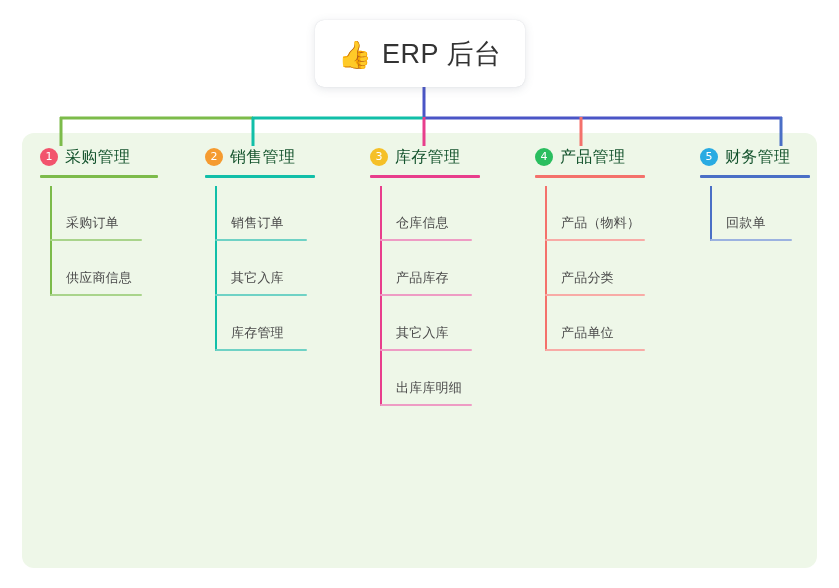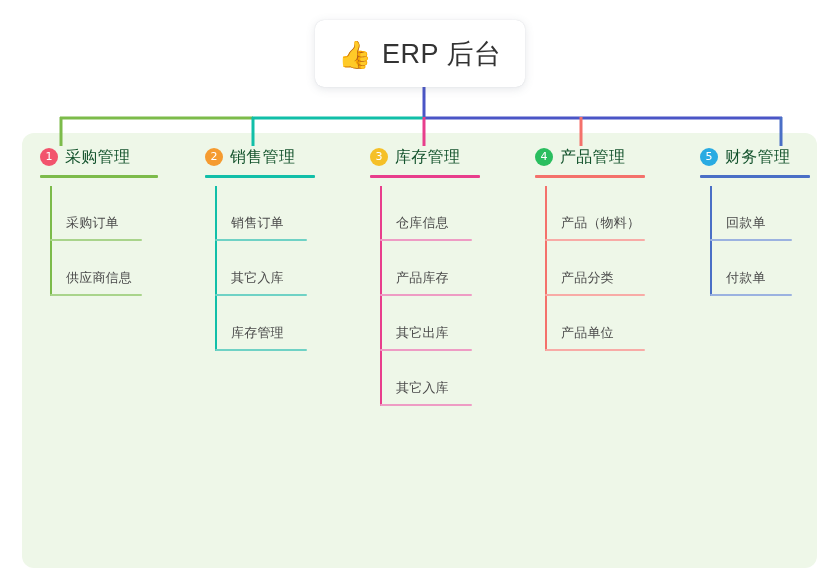--- a/index.html
+++ b/index.html
@@ -220,25 +220,25 @@
           <div class="leaf-stem" style="background: rgb(232, 62, 140);"></div>
           <div class="leaf">
             <span class="leaf-label">仓库信息</span>
             <div class="leaf-rule" style="background: rgb(238, 156, 196); width: 92px;"></div>
           </div>
           <div class="leaf">
             <span class="leaf-label">产品库存</span>
             <div class="leaf-rule" style="background: rgb(238, 156, 196); width: 92px;"></div>
           </div>
           <div class="leaf">
-            <span class="leaf-label">其它出库</span>
-            <div class="leaf-rule" style="background: rgb(238, 156, 196); width: 92px;"></div>
-          </div>
-          <div class="leaf">
             <span class="leaf-label">其它入库</span>
+            <div class="leaf-rule" style="background: rgb(238, 156, 196); width: 92px;"></div>
+          </div>
+          <div class="leaf">
+            <span class="leaf-label">出库库明细</span>
             <div class="leaf-rule" style="background: rgb(238, 156, 196); width: 92px;"></div>
           </div>
         </div>
       </div>
       <div class="column" style="left: 535px; width: 110px;">
         <div class="col-head">
           <span class="badge" style="background: rgb(42, 190, 95);">4</span>
           <span class="col-title">产品管理</span>
         </div>
         <div class="head-rule" style="background: rgb(244, 113, 107); width: 110px;"></div>
@@ -263,21 +263,17 @@
           <span class="badge" style="background: rgb(41, 171, 226);">5</span>
           <span class="col-title">财务管理</span>
         </div>
         <div class="head-rule" style="background: rgb(74, 111, 198); width: 110px;"></div>
         <div class="leaves">
           <div class="leaf-stem" style="background: rgb(74, 111, 198);"></div>
           <div class="leaf">
             <span class="leaf-label">回款单</span>
             <div class="leaf-rule" style="background: rgb(155, 178, 224); width: 82px;"></div>
           </div>
-          <div class="leaf">
-            <span class="leaf-label">付款单</span>
-            <div class="leaf-rule" style="background: rgb(155, 178, 224); width: 82px;"></div>
-          </div>
         </div>
       </div>
     </div>
 
 </div>
 
 </body></html>

